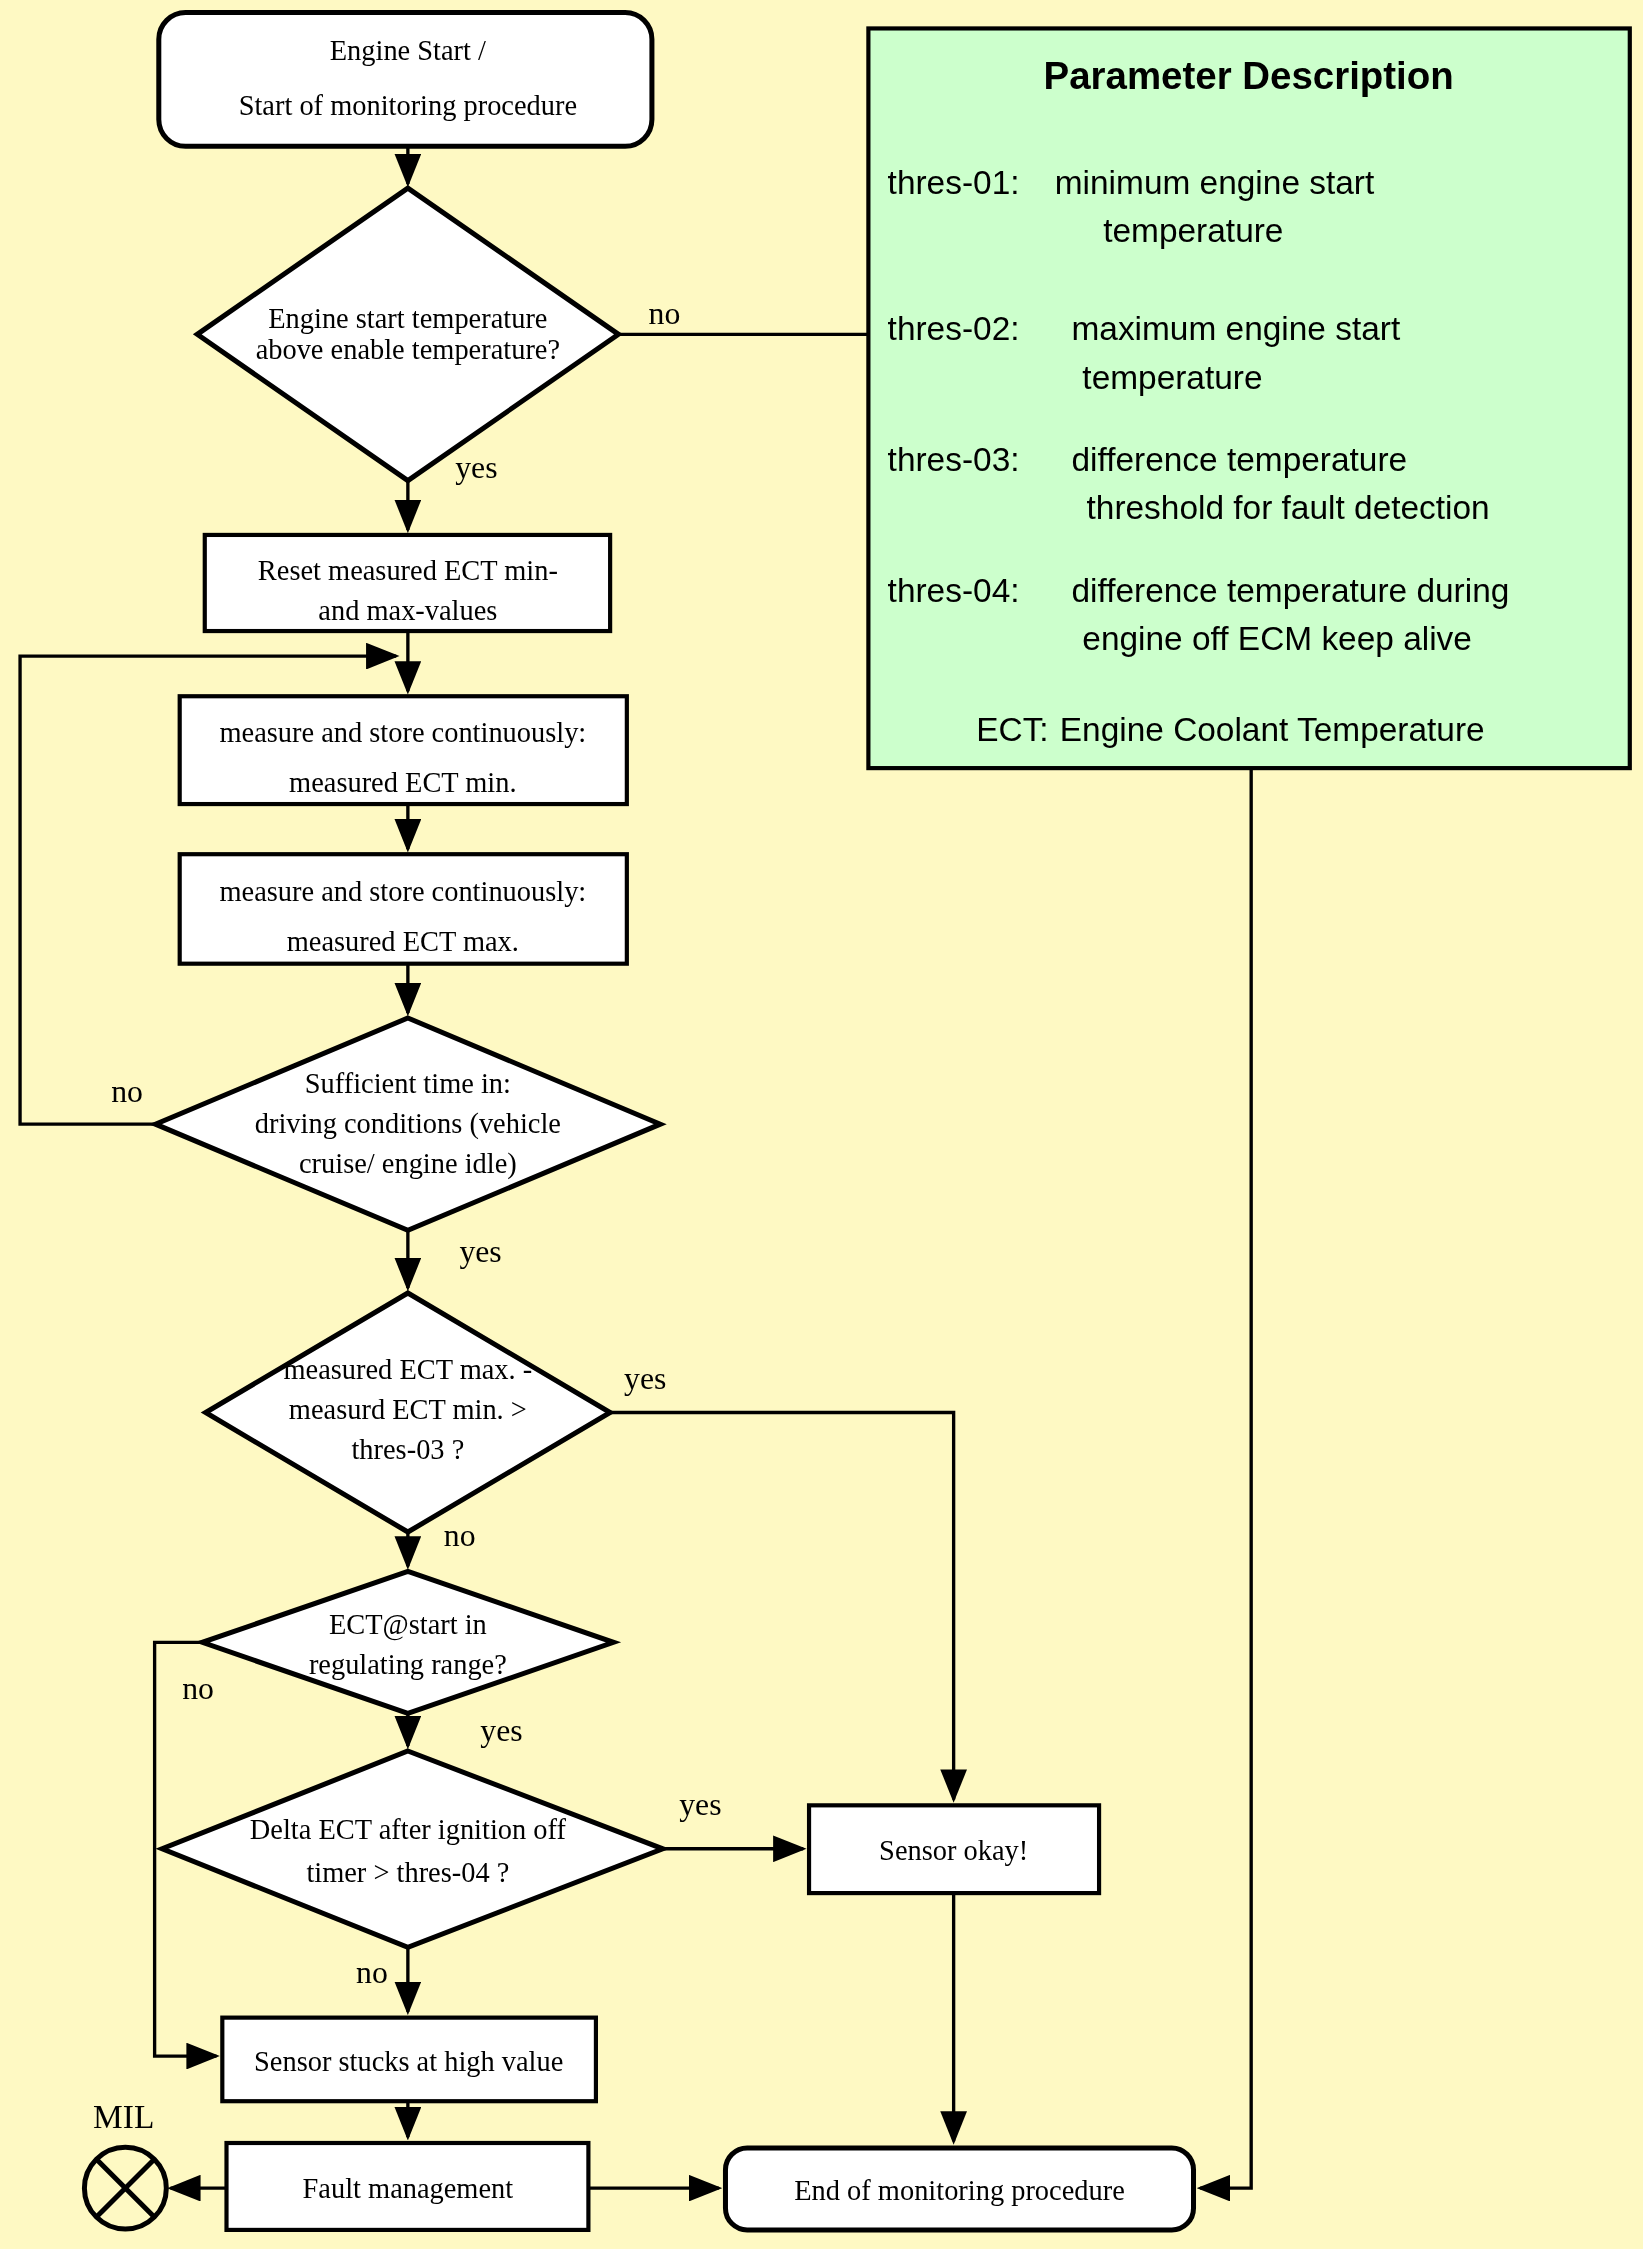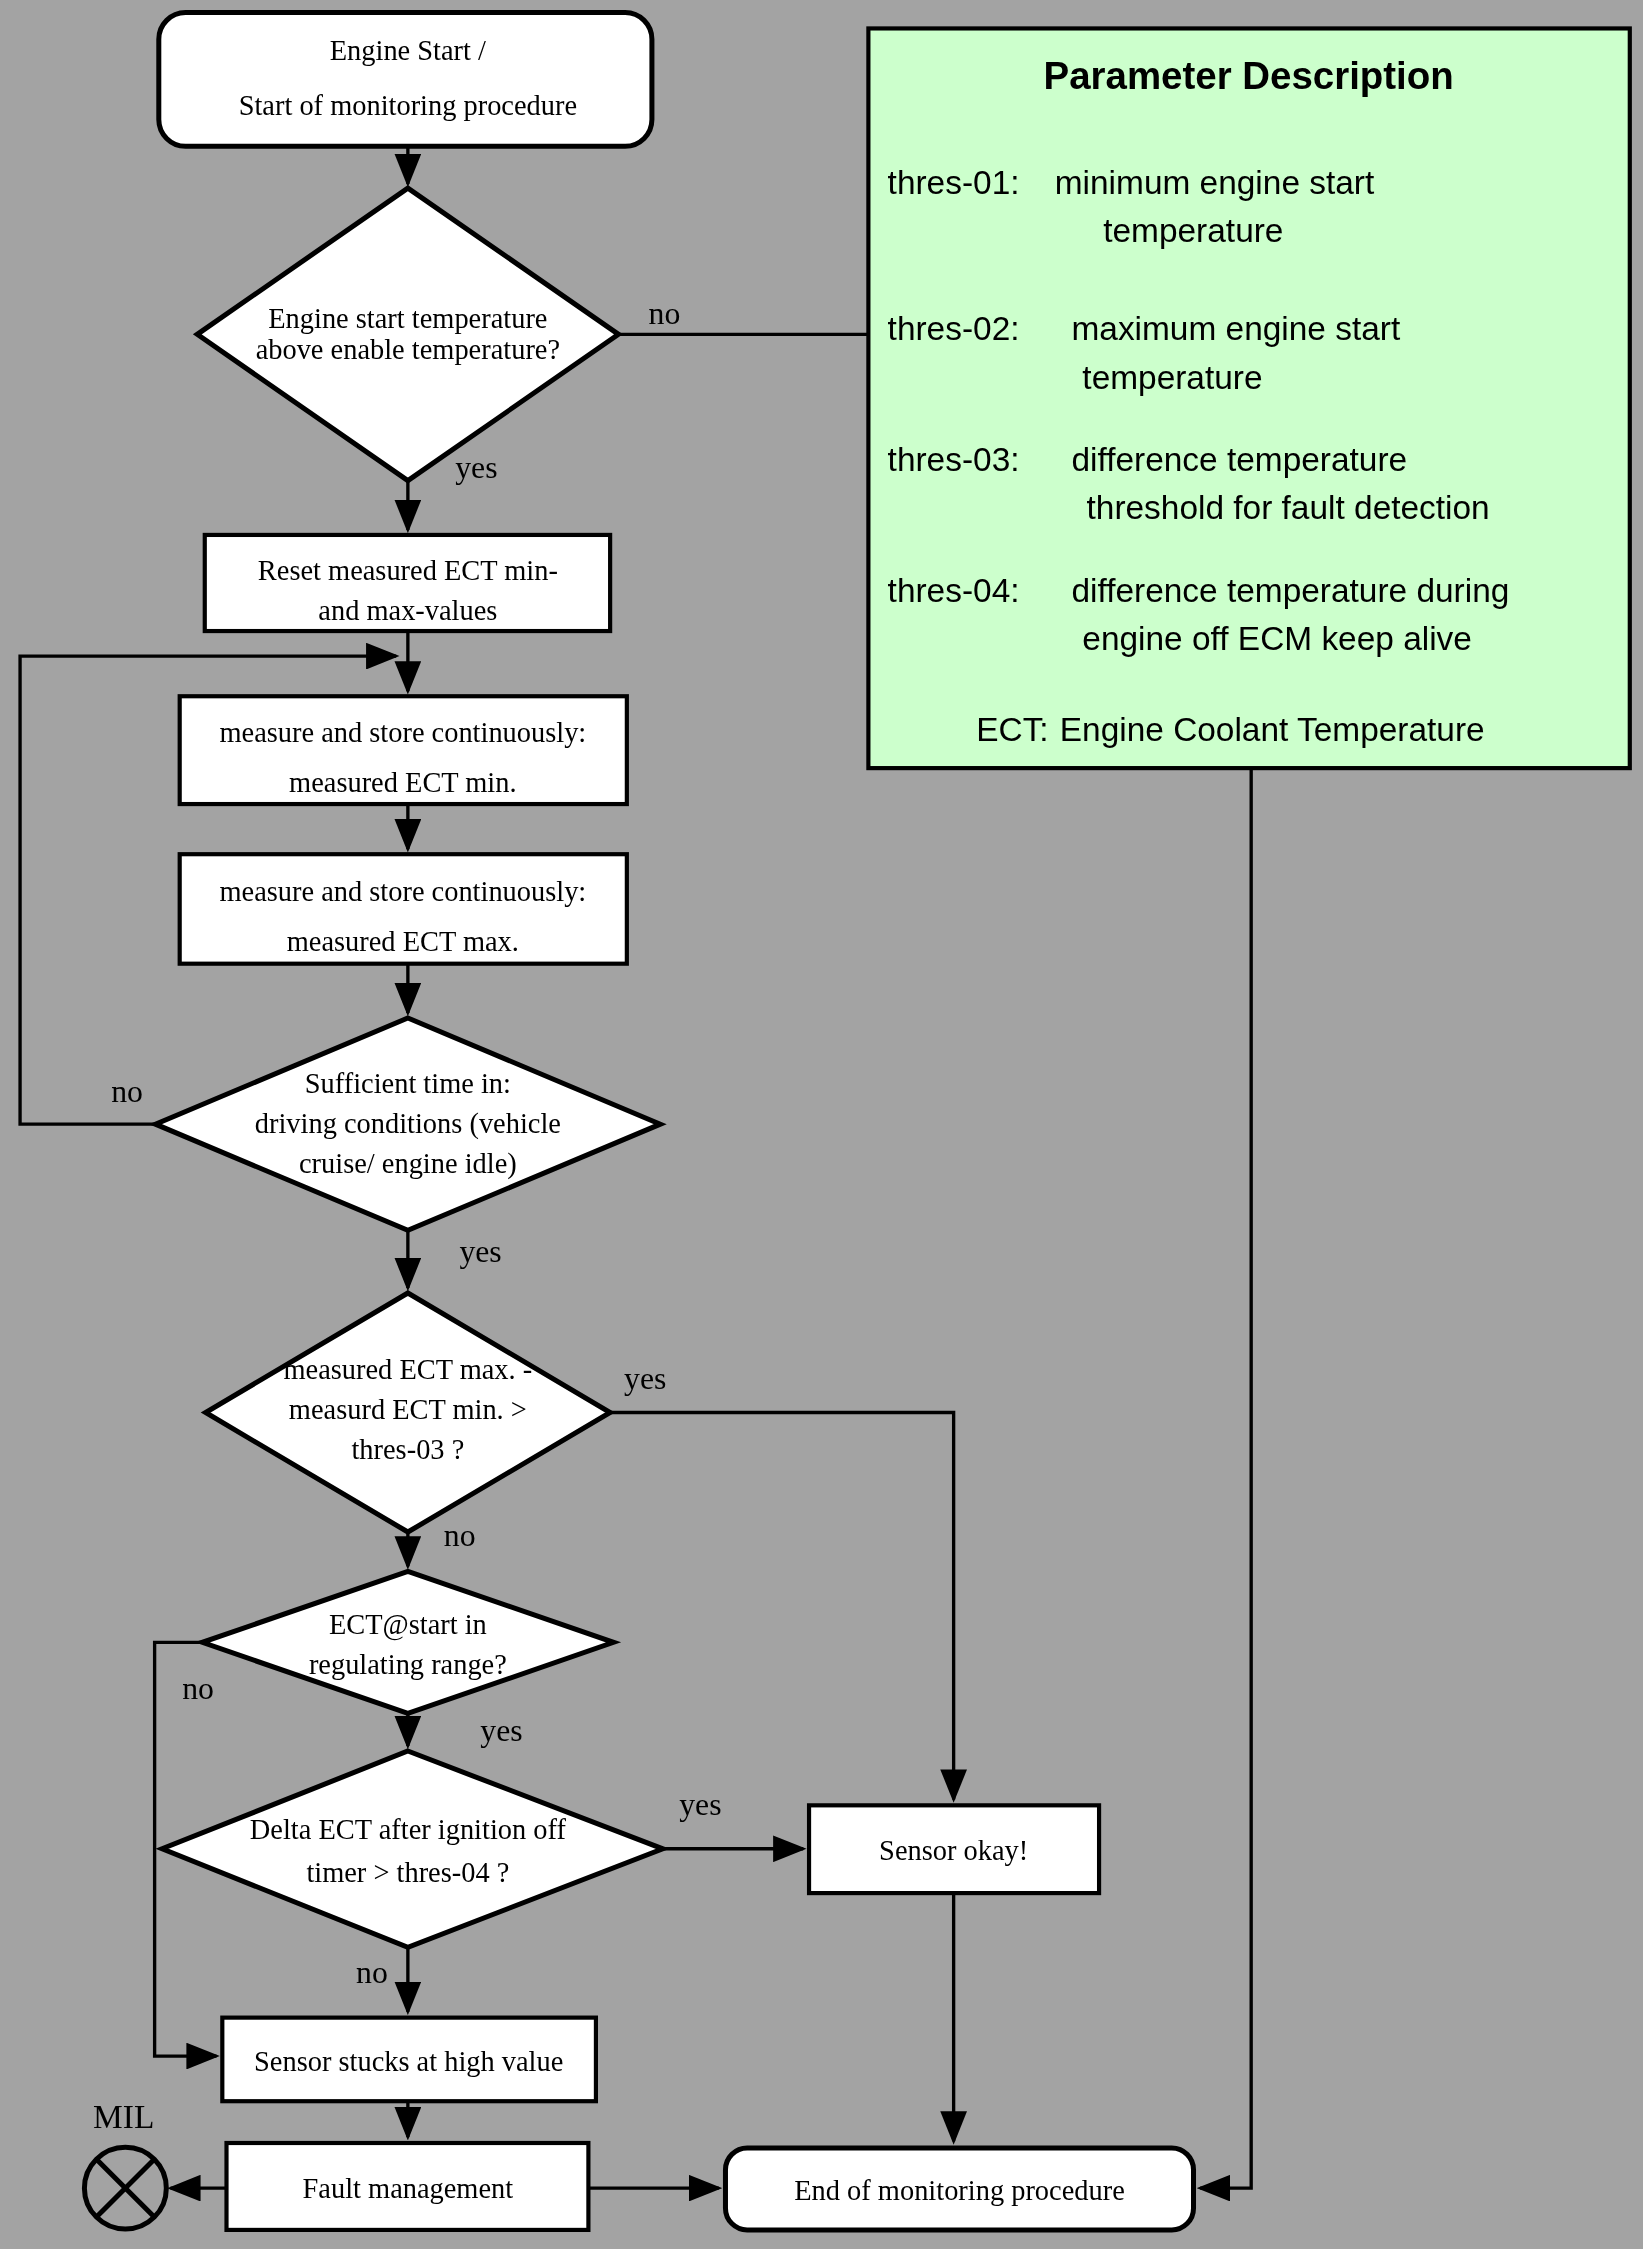--- a/index.html
+++ b/index.html
@@ -1,16 +1,16 @@
 <!DOCTYPE html>
 <html style="font-size:13.4px"><head>
 <meta charset="utf-8">
 <style>
   html,body{margin:0;padding:0;background:#ffffff;}
-  .page{width:1644px;height:2250px;position:relative;background:#a3a3a3;}
+  .page{width:1644px;height:2250px;position:relative;background:#fef9c3;}
   svg{display:block;}
   .shape{fill:#ffffff;stroke:#000000;stroke-width:5;}
   .shape-thick{fill:#ffffff;stroke:#000000;stroke-width:6;}
   .edge{fill:none;stroke:#000000;stroke-width:4;}
   .edge-thick{fill:none;stroke:#000000;stroke-width:6;}
   .node-text{font-family:"Liberation Serif","DejaVu Serif",serif;font-size:34px;fill:#000000;text-anchor:middle;}
   .label-text{font-family:"Liberation Serif","DejaVu Serif",serif;font-size:38px;fill:#000000;text-anchor:middle;}
   .mil-text{font-family:"Liberation Serif","DejaVu Serif",serif;font-size:40px;fill:#000000;text-anchor:middle;}
   .panel-rect{fill:#ccffcc;stroke:#000000;stroke-width:5;}
   .panel-title{font-family:"Liberation Sans","DejaVu Sans",sans-serif;font-size:46px;font-weight:bold;fill:#000000;text-anchor:middle;}

